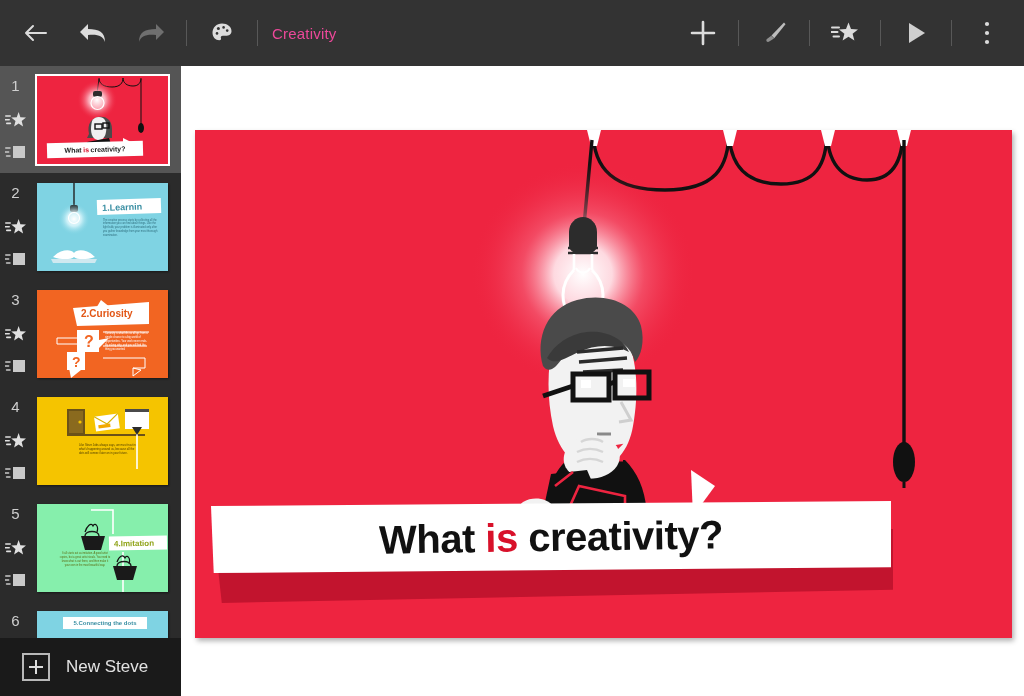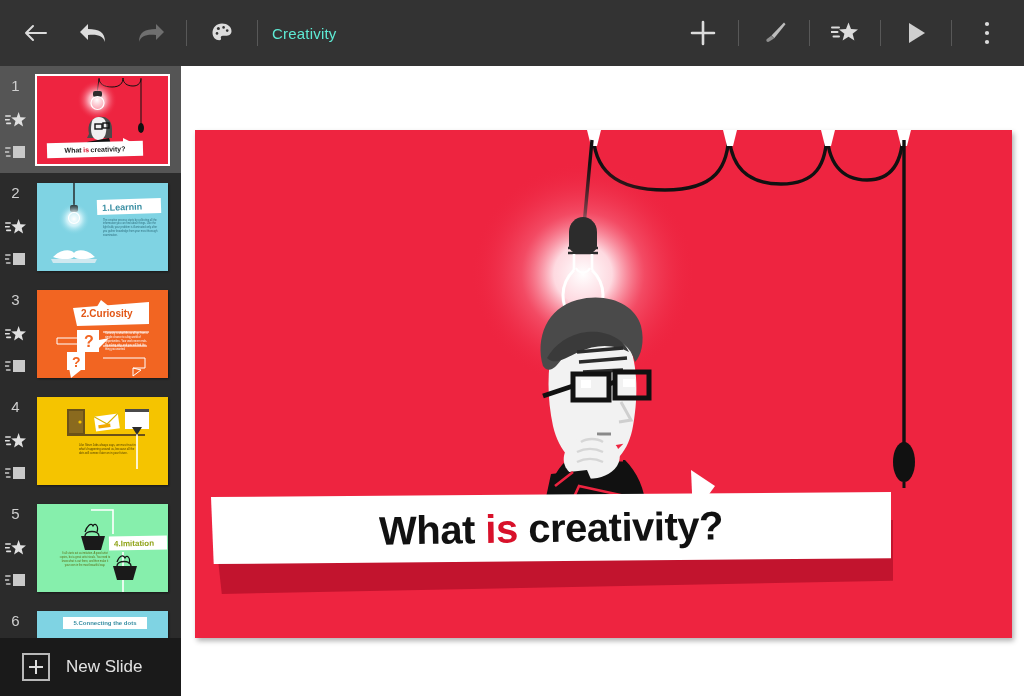--- a/index.html
+++ b/index.html
@@ -21,21 +21,21 @@
     width: 58px; height: 66px;
     display: flex; align-items: center; justify-content: center;
     cursor: pointer;
   }
   .tb-btn svg { display: block; }
   .tb-div {
     width: 1px; height: 26px; background: #585858;
     margin: 0 6px;
   }
   .tb-title {
-    color: #5eead4; font-size: 15px; letter-spacing: .2px;
+    color: #ec4899; font-size: 15px; letter-spacing: .2px;
     padding-left: 8px; white-space: nowrap;
   }
   .tb-spacer { flex: 1 1 auto; }
 
   
   .sidebar {
     position: absolute; left: 0; top: 66px;
     width: 181px; height: 630px;
     background: #2b2b2b;
     overflow: hidden;
@@ -119,21 +119,21 @@
     width: 817px; height: 508px;
     background: var(--slide-bg, #ee2440);
     box-shadow: 2px 3px 5px rgba(0,0,0,.30);
     overflow: hidden;
   }
 
   
   .art { position: absolute; inset: 0; }
   .art svg { position: absolute; left: 0; top: 0; }
 
-  .banner-group { position: absolute; left: 0; top: 1px; width: 100%; height: 100%; padding-left: 16px; }
+  .banner-group { position: absolute; left: 0; top: 10px; width: 100%; height: 100%; padding-left: 16px; }
   .banner-shadow {
     position: absolute;
     left: 20px; top: 389px; width: 678px; height: 74px;
     background: #c2142e;
     clip-path: polygon(0% 16%, 100% 0%, 100% 82%, 1% 100%);
   }
   .banner {
     position: absolute;
     left: 16px; top: 361px; width: 680px; height: 72px;
     background: #ffffff;
@@ -447,21 +447,21 @@
               <div class="mini" style="background:#7fd3e3">
                 <div class="mini-band" style="left:26px;top:6px;width:84px;height:12px;font-size:6px;color:#3a8fa3;justify-content:center">5.Connecting the dots</div>
               </div>
             </div>
           </div>
         </div>
       </div>
 
     <div class="newslide">
       <div class="ns-box"></div>
-      <div class="ns-label">New Slide</div>
+      <div class="ns-label">New Steve</div>
     </div>
   </div>
 
   <div class="canvas">
     <div class="slide-stage" id="slide-stage" style="--slide-bg: #ee2440;">
 
       <div class="art">
 
         <svg width="817" height="508" viewBox="0 0 817 508">
 

